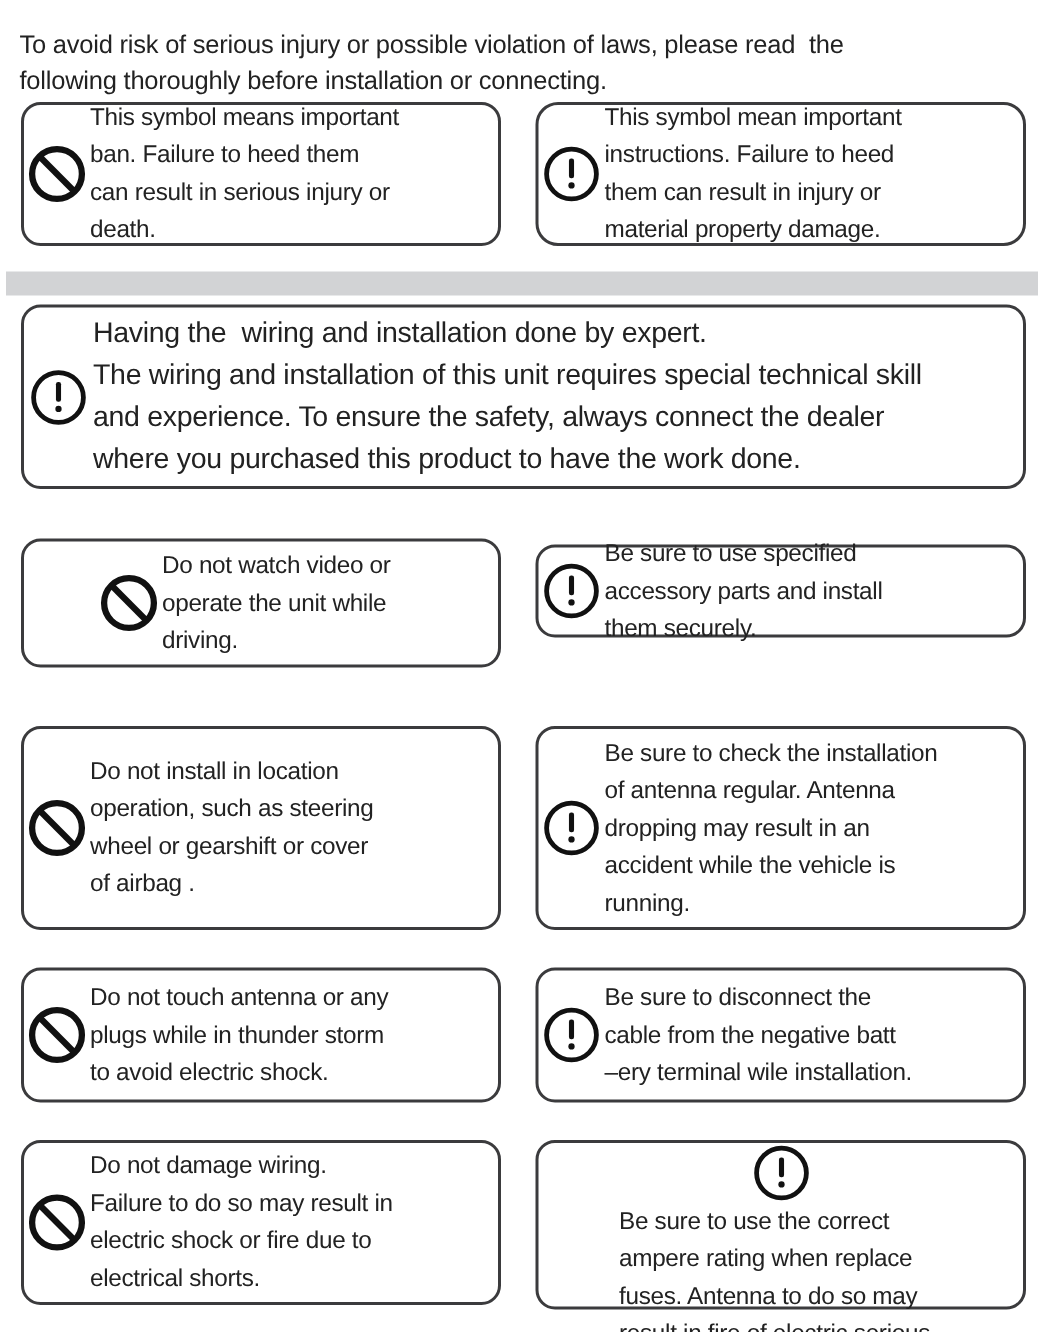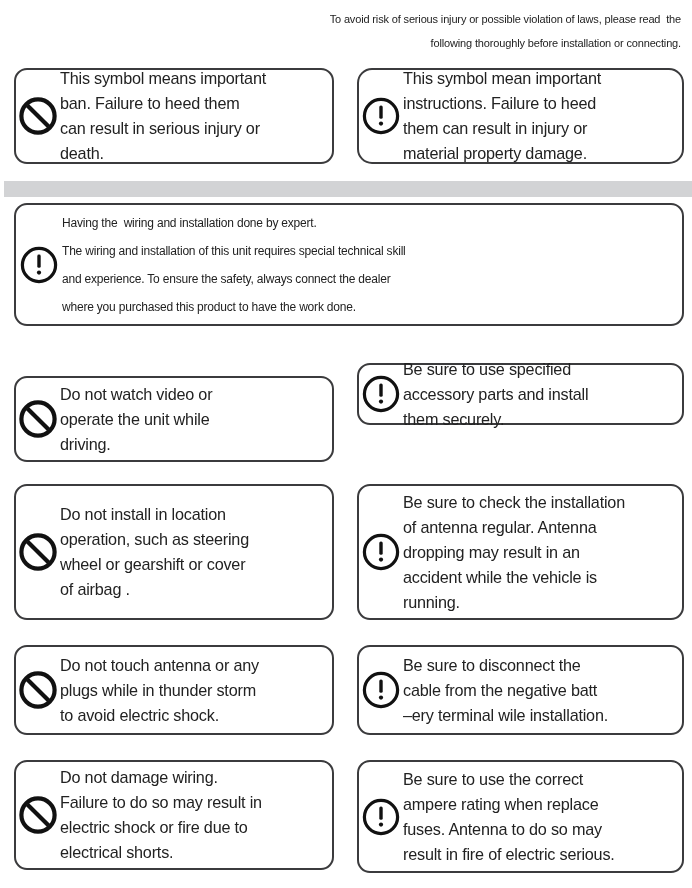--- a/index.html
+++ b/index.html
@@ -13,27 +13,26 @@
     position: relative;
     font-family: "Liberation Sans", sans-serif;
     color: #1a1a1a;
     overflow: hidden;
   }
 
   
   #intro {
     position: absolute;
     left: 13px;
-    top: 7px;
+    top: 18px;
     width: 668px;
-    font-size: 11px;
+    font-size: 17px;
     line-height: 24px;
     letter-spacing: -0.15px;
     color: #222;
-    text-align: right;
   }
   #intro .line { display: block; white-space: pre; }
 
   
   #gray-bar {
     position: absolute;
     left: 4px;
     top: 181px;
     width: 688px;
     height: 16px;
@@ -62,37 +61,37 @@
     flex: 1 1 auto;
     font-size: 16.2px;
     line-height: 25px;
     letter-spacing: -0.2px;
     color: #222;
     padding-right: 4px;
   }
   .notice .body .line { display: block; white-space: pre; }
 
   
-  .notice.wide .body { font-size: 12px; line-height: 28px; }
+  .notice.wide .body { font-size: 19px; line-height: 28px; }
 
   
   .icon { display: block; }
 
   
   #box-ban-legend   { left: 14px;  top: 68px;  width: 320px; height: 96px; }
   #box-warn-legend  { left: 357px; top: 68px;  width: 327px; height: 96px; border-radius: 15px; }
   #box-expert       { left: 14px;  top: 203px; width: 670px; height: 123px; }
-  #box-no-watch     { left: 14px;  top: 376px; width: 320px; height: 86px; }
+  #box-no-watch     { left: 14px;  top: 359px; width: 320px; height: 86px; padding-left: 48px; }
   #box-accessory    { left: 357px; top: 363px; width: 327px; height: 62px; }
   #box-no-install   { left: 14px;  top: 484px; width: 320px; height: 136px; }
   #box-antenna      { left: 357px; top: 484px; width: 327px; height: 136px; }
   #box-no-touch     { left: 14px;  top: 645px; width: 320px; height: 90px; }
   #box-battery      { left: 357px; top: 645px; width: 327px; height: 90px; }
   #box-no-damage    { left: 14px;  top: 760px; width: 320px; height: 110px; }
-  #box-fuse         { left: 357px; top: 760px; width: 327px; height: 113px; }
+  #box-fuse         { left: 357px; top: 760px; width: 327px; height: 113px; flex-direction: column; }
 </style>
 </head>
 <body>
 
 <div id="intro">
   <span class="line">To avoid risk of serious injury or possible violation of laws, please read  the</span>
   <span class="line">following thoroughly before installation or connecting.</span>
 </div>
 
 <div class="notice" id="box-ban-legend">

